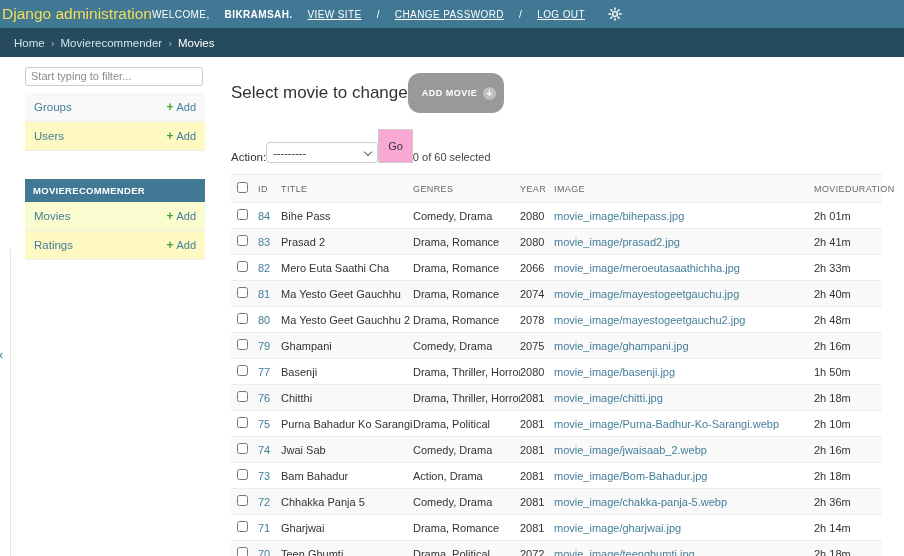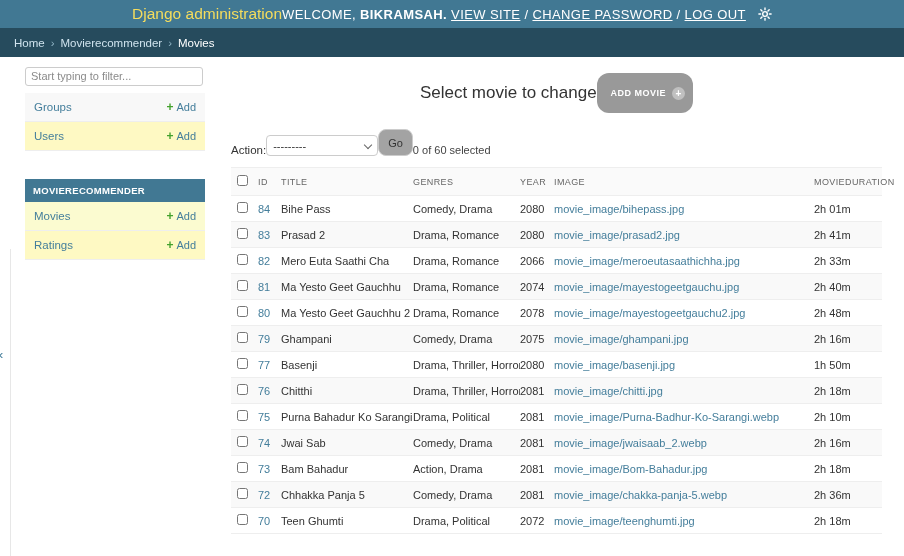--- a/index.html
+++ b/index.html
@@ -9,27 +9,27 @@
     background: #fff;
     color: #333;
     position: relative;
   }
   a { text-decoration: none; cursor: pointer; }
 
   
   #header {
     height: 28px;
     background: var(--header_bg);
-    display: flex; align-items: center; justify-content: center;
+    display: flex; align-items: center; justify-content: flex-start;
     padding: 0 2px;
   }
   #branding { color: var(--header_title); font-size: 15.5px; font-weight: 400; }
   #user-tools {
-    color: #fff; font-size: 13px; letter-spacing: .4px;
-    display: flex; align-items: center; gap: 4px; text-transform: uppercase;
+    color: #fff; font-size: 10px; letter-spacing: .4px;
+    display: flex; align-items: center; gap: 15px; text-transform: uppercase;
   }
   #user-tools b { font-weight: 700; }
   #user-tools a { color: #fff; text-decoration: underline; }
   .theme-toggle { margin-left: 8px; display: inline-flex; align-items: center; cursor: pointer; }
 
   
   #breadcrumbs {
     height: 29px;
     background: var(--breadcrumb_bg);
     display: flex; align-items: center; gap: 6px;
@@ -77,21 +77,21 @@
     background: #fef9c3;
   }
   .sidebar-row.alt { background: #f8f8f8; gap: 25px; }
   .sidebar-row.selected { background: var(--selected_row); }
   .sidebar-row .model-link { color: var(--link); }
   .add-link { color: var(--link); font-size: 11px; }
   .add-link .plus { color: var(--add_green); font-weight: 700; margin-right: 3px; font-size: 12px; }
 
   
   #main { flex: 1; padding: 10px 22px 0 26px; position: relative; z-index: 1; }
-  .title-row { display: flex; align-items: center; justify-content: center; margin: 6px 0 16px; }
+  .title-row { display: flex; align-items: center; justify-content: flex-start; margin: 6px 0 16px; }
   #page-title { font-size: 17px; font-weight: 500; color: #333; }
   .object-tools-btn {
     background: var(--object_tool_bg); color: #fff;
     border: none; border-radius: 12px;
     height: 40px; padding: 0 8px 0 14px;
     font-family: "Liberation Sans", sans-serif;
     font-size: 9px; font-weight: 700; letter-spacing: .5px;
     display: inline-flex; align-items: center; gap: 6px;
     cursor: pointer; text-transform: uppercase;
   }
@@ -114,22 +114,22 @@
     outline: none;
   }
   .select-wrap .chev {
     position: absolute; right: 7px; top: 7px;
     width: 6px; height: 6px;
     border-right: 1.2px solid #666; border-bottom: 1.2px solid #666;
     transform: rotate(45deg);
     pointer-events: none;
   }
   #go-button {
-    height: 27px; padding: 0 9px;
-    background: #a3a3a3; border: 1px solid #ccc; border-radius: 8px;
+    height: 34px; padding: 0 9px;
+    background: #f9a8d4; border: 1px solid #ccc; border-radius: 0;
     font-size: 11px; color: #333; cursor: pointer;
     font-family: "Liberation Sans", sans-serif;
   }
   #selection-note { color: #444; font-size: 11px; }
 
   
   #result-table { width: 100%; border-collapse: collapse; font-size: 11px; table-layout: fixed; }
   #result-table thead th {
     background: var(--thead_bg);
     color: #666; font-weight: 400;
@@ -382,20 +382,29 @@
   <tr>
     <td class="c-check"><input type="checkbox" style=""></td>
     <td><a class="link">72</a></td>
     <td>Chhakka Panja 5</td>
     <td>Comedy, Drama</td>
     <td>2081</td>
     <td><a class="link">movie_image/chakka-panja-5.webp</a></td>
     <td>2h 36m</td>
   </tr>
 
+  <tr>
+    <td class="c-check"><input type="checkbox" style=""></td>
+    <td><a class="link">71</a></td>
+    <td>Gharjwai</td>
+    <td>Drama, Romance</td>
+    <td>2081</td>
+    <td><a class="link">movie_image/gharjwai.jpg</a></td>
+    <td>2h 14m</td>
+  </tr>
 
   <tr>
     <td class="c-check"><input type="checkbox" style=""></td>
     <td><a class="link">70</a></td>
     <td>Teen Ghumti</td>
     <td>Drama, Political</td>
     <td>2072</td>
     <td><a class="link">movie_image/teenghumti.jpg</a></td>
     <td>2h 18m</td>
   </tr>

